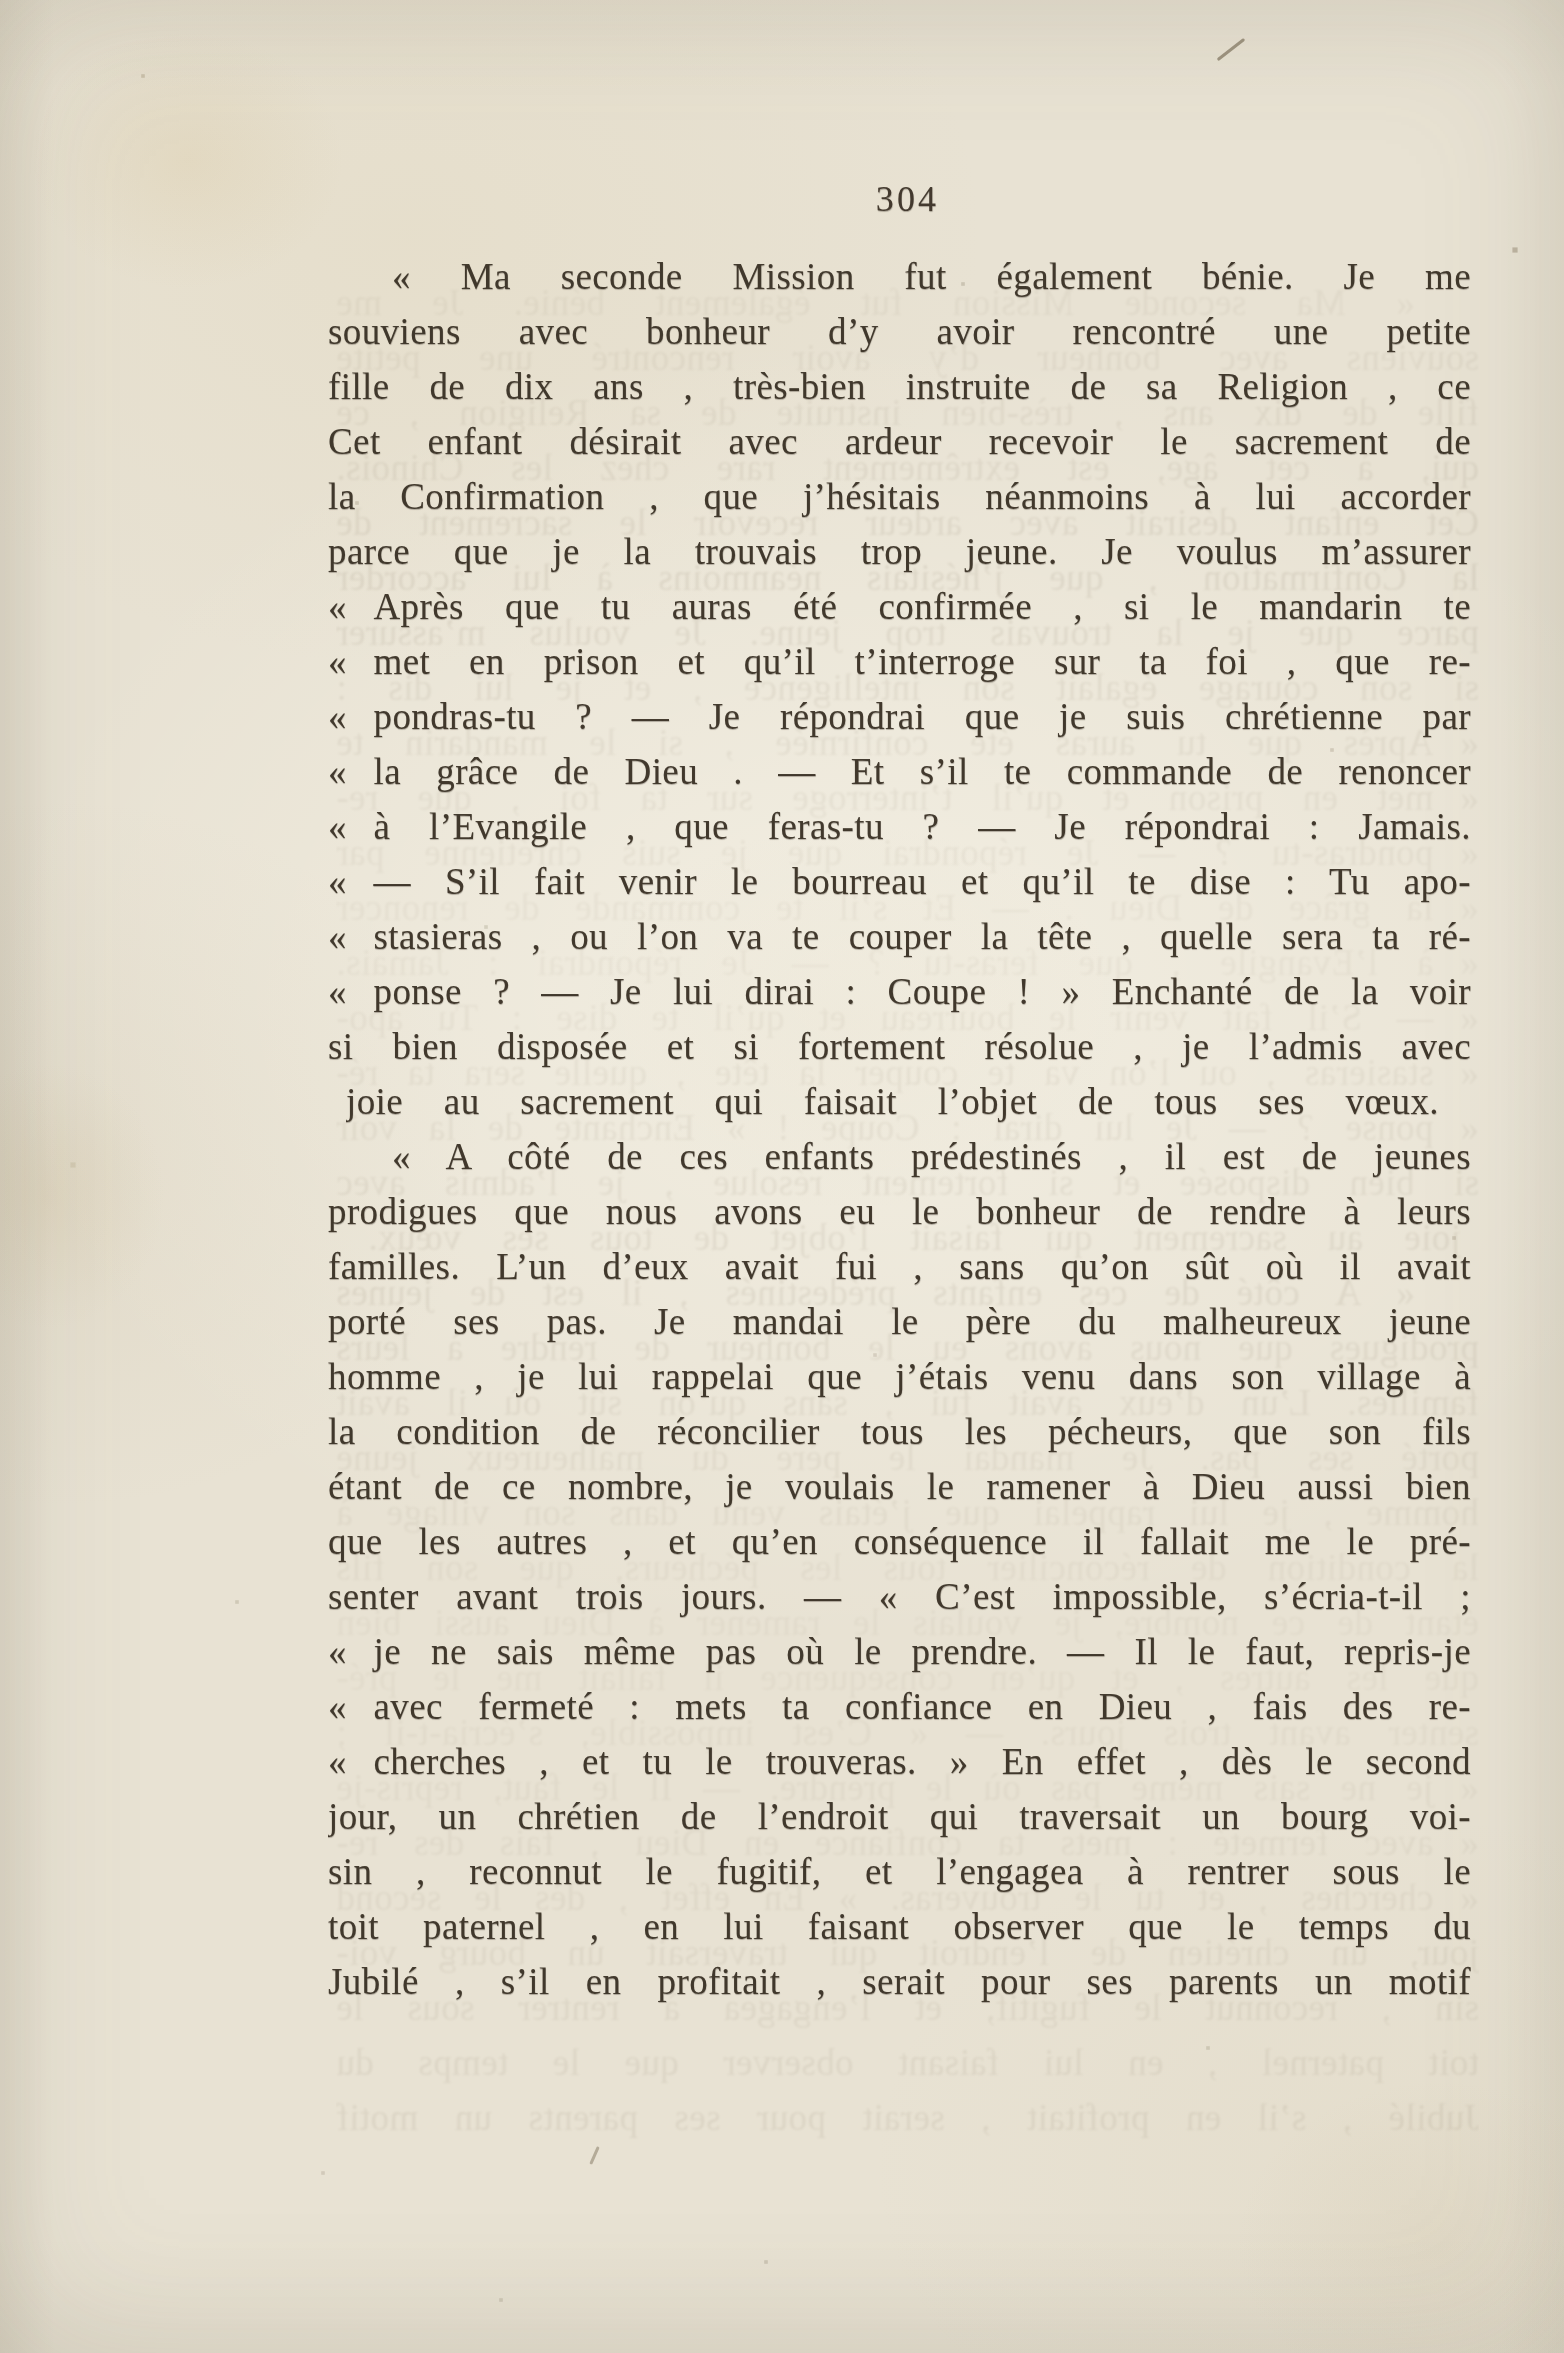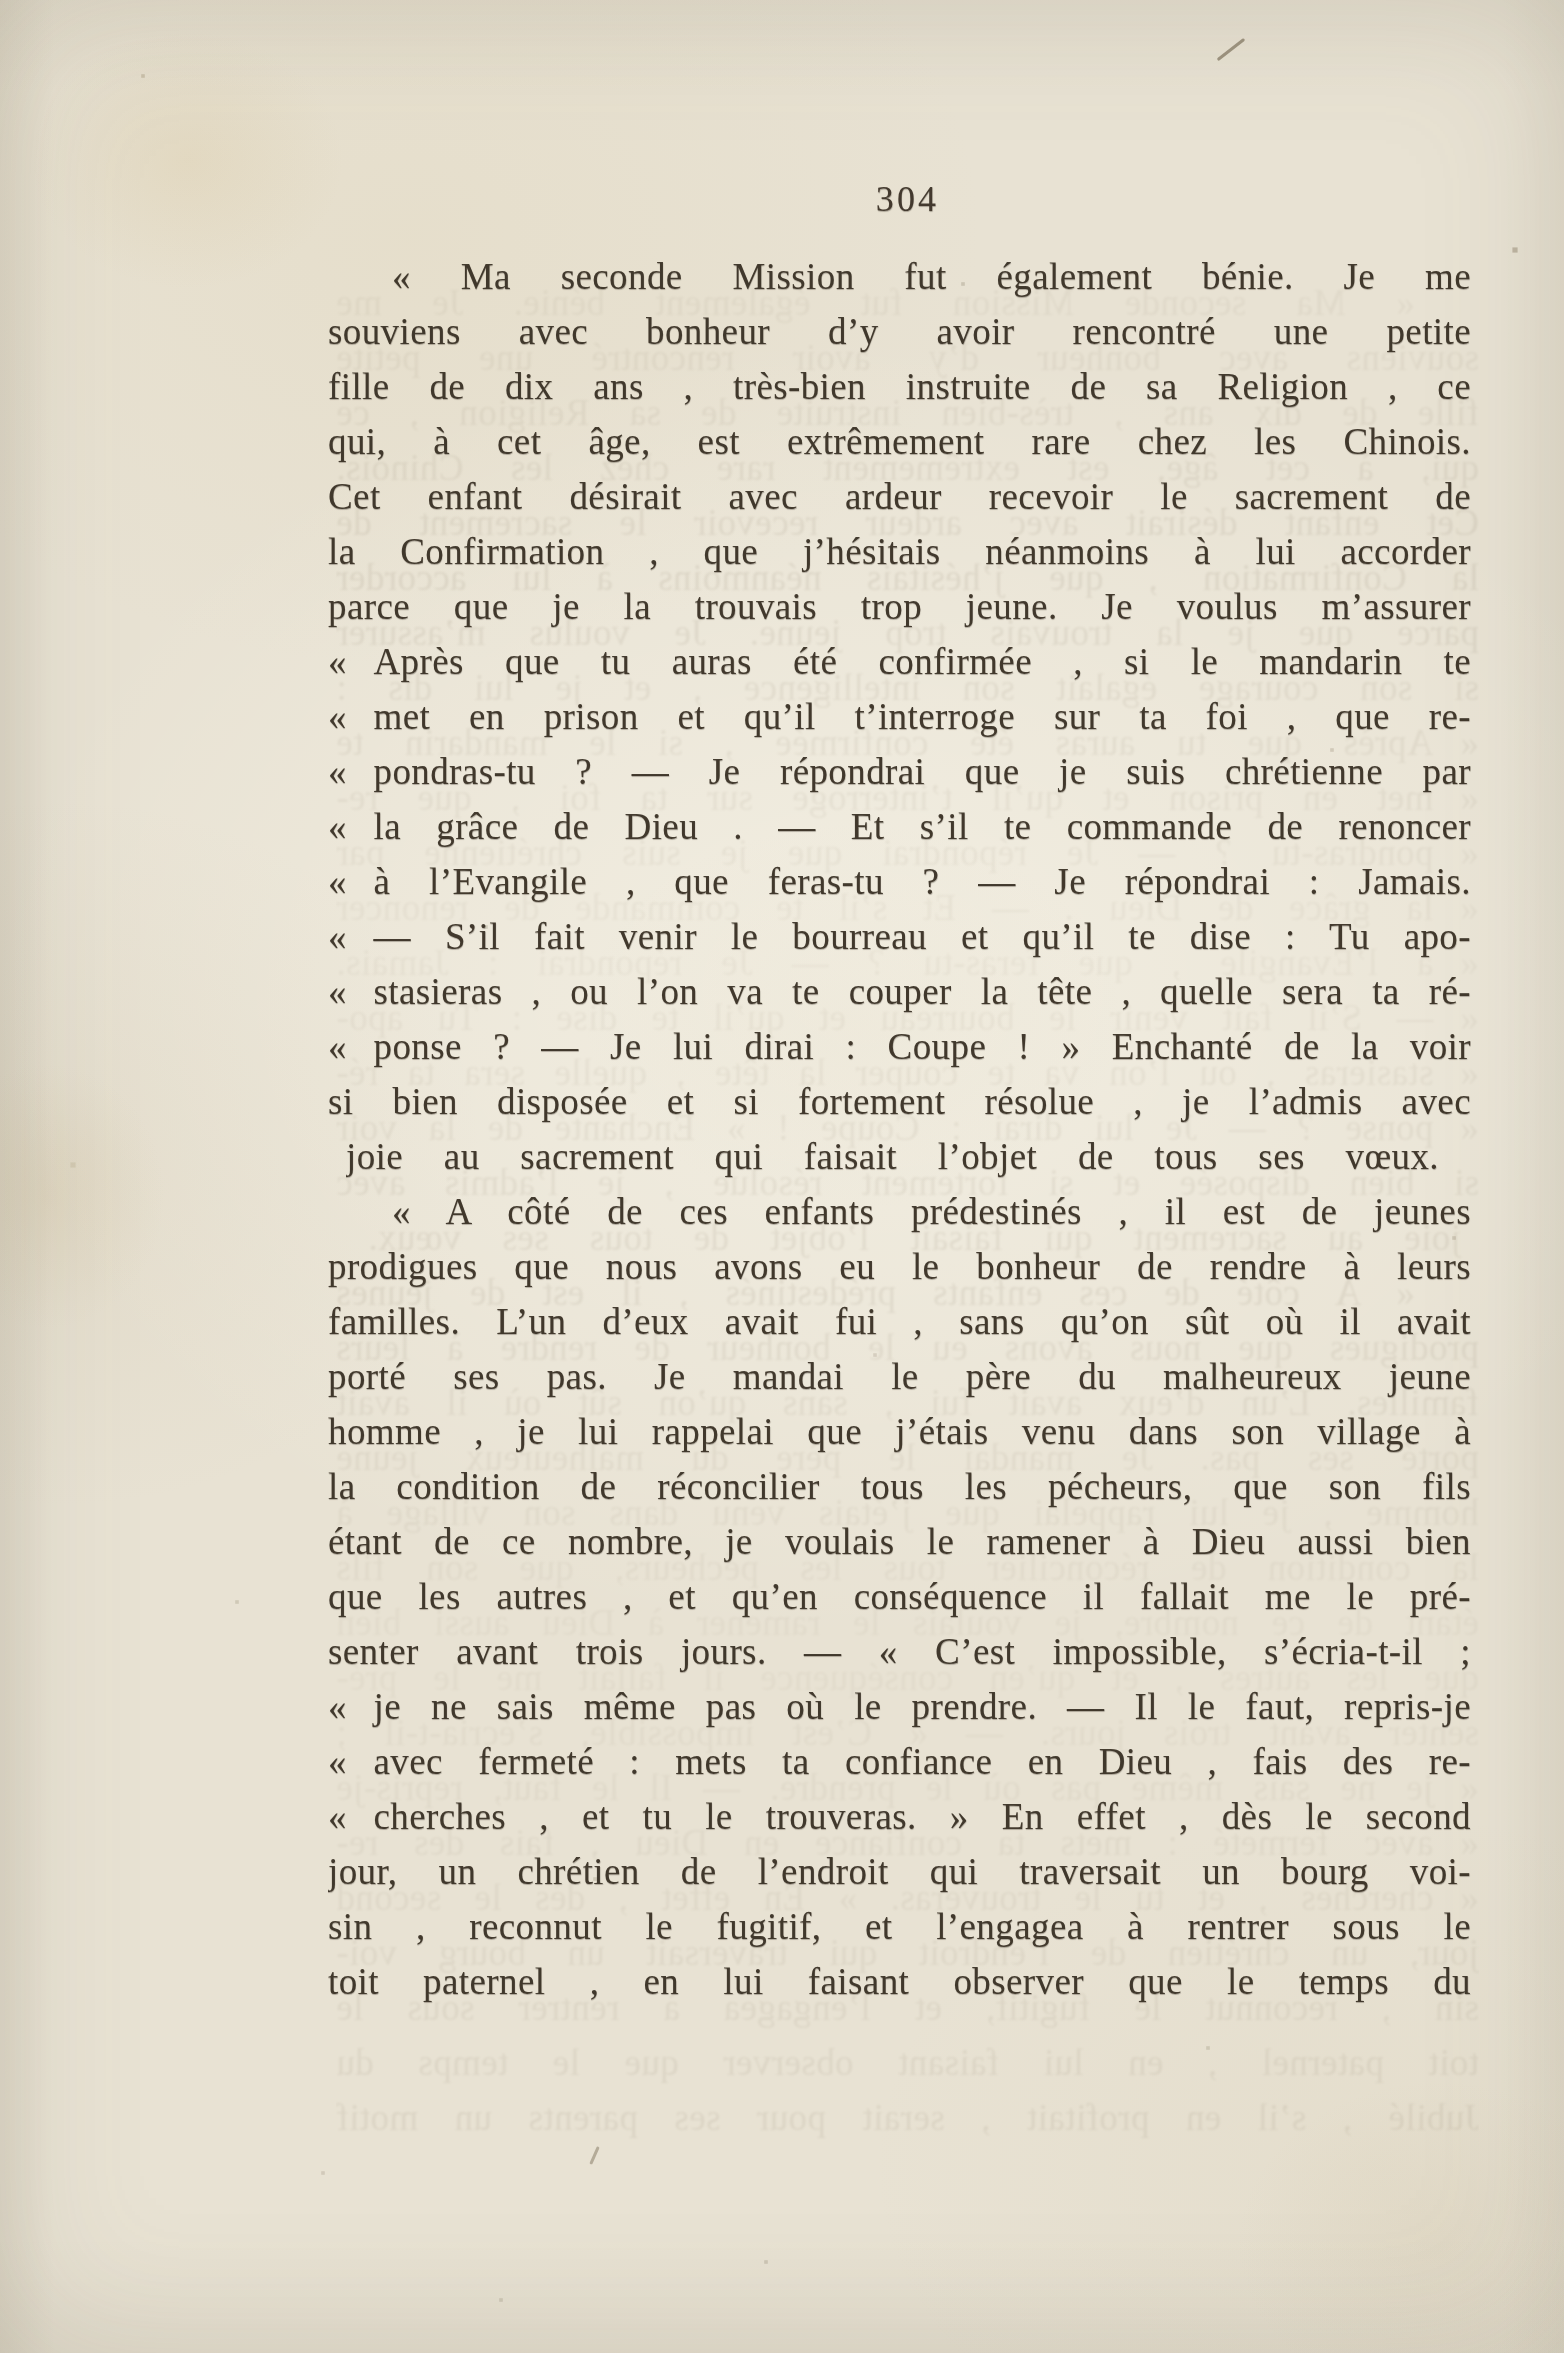--- a/index.html
+++ b/index.html
@@ -193,21 +193,20 @@
       <div class="line">toit paternel , en lui faisant observer que le temps du</div>
       <div class="line">Jubilé , s’il en profitait , serait pour ses parents un motif</div>
     </div>
 
   <div class="folio">304</div>
 
   <div class="lines">
       <div class="line indent">« Ma seconde Mission fut également bénie. Je me</div>
       <div class="line">souviens avec bonheur d’y avoir rencontré une petite</div>
       <div class="line">fille de dix ans , très-bien instruite de sa Religion , ce</div>
-      <div class="line">qui, à cet âge, est extrêmement rare chez les Chinois.</div>
       <div class="line">Cet enfant désirait avec ardeur recevoir le sacrement de</div>
       <div class="line">la Confirmation , que j’hésitais néanmoins à lui accorder</div>
       <div class="line">parce que je la trouvais trop jeune. Je voulus m’assurer</div>
       <div class="line"><span class="g">«</span>Après que tu auras été confirmée , si le mandarin te</div>
       <div class="line"><span class="g">«</span>met en prison et qu’il t’interroge sur ta foi , que re-</div>
       <div class="line"><span class="g">«</span>pondras-tu ? — Je répondrai que je suis chrétienne par</div>
       <div class="line"><span class="g">«</span>la grâce de Dieu . — Et s’il te commande de renoncer</div>
       <div class="line"><span class="g">«</span>à l’Evangile , que feras-tu ? — Je répondrai : Jamais.</div>
       <div class="line"><span class="g">«</span>— S’il fait venir le bourreau et qu’il te dise : Tu apo-</div>
       <div class="line"><span class="g">«</span>stasieras , ou l’on va te couper la tête , quelle sera ta ré-</div>
@@ -222,19 +221,20 @@
       <div class="line">la condition de réconcilier tous les pécheurs, que son fils</div>
       <div class="line">étant de ce nombre, je voulais le ramener à Dieu aussi bien</div>
       <div class="line">que les autres , et qu’en conséquence il fallait me le pré-</div>
       <div class="line">senter avant trois jours. — « C’est impossible, s’écria-t-il ;</div>
       <div class="line"><span class="g">«</span>je ne sais même pas où le prendre. — Il le faut, repris-je</div>
       <div class="line"><span class="g">«</span>avec fermeté : mets ta confiance en Dieu , fais des re-</div>
       <div class="line"><span class="g">«</span>cherches , et tu le trouveras. »  En effet , dès le second</div>
       <div class="line">jour, un chrétien de l’endroit qui traversait un bourg voi-</div>
       <div class="line">sin , reconnut le fugitif, et l’engagea à rentrer sous le</div>
       <div class="line">toit paternel , en lui faisant observer que le temps du</div>
+      <div class="line">Jubilé , s’il en profitait , serait pour ses parents un motif</div>
     </div>
 
   <div class="pen-mark"></div>
   <div class="bottom-mark"></div>
   <div class="vignette"></div>
 </div>
 
 
 </body></html>

